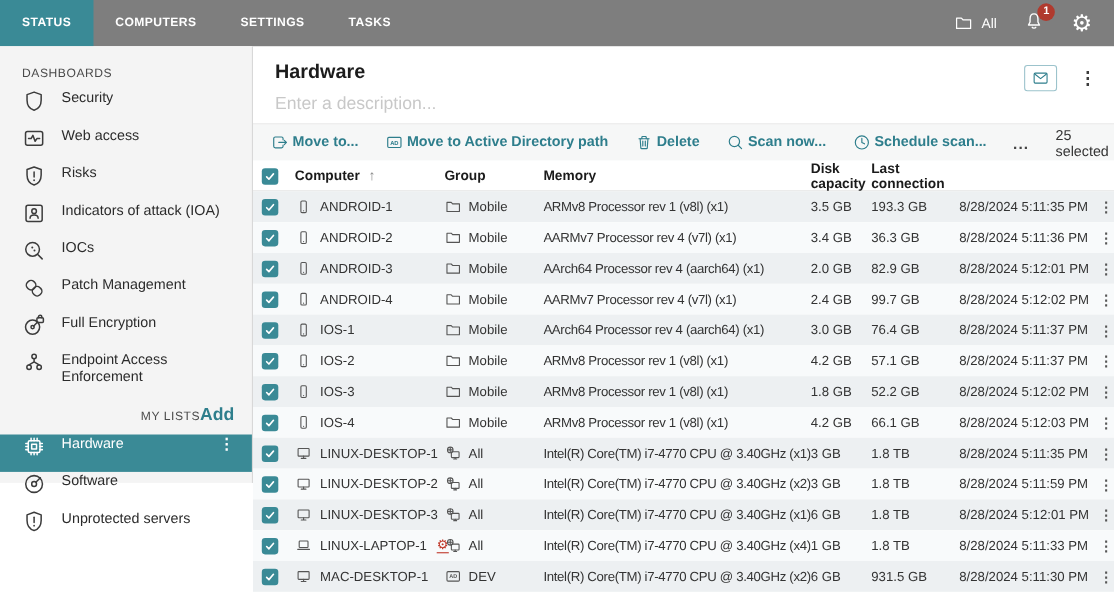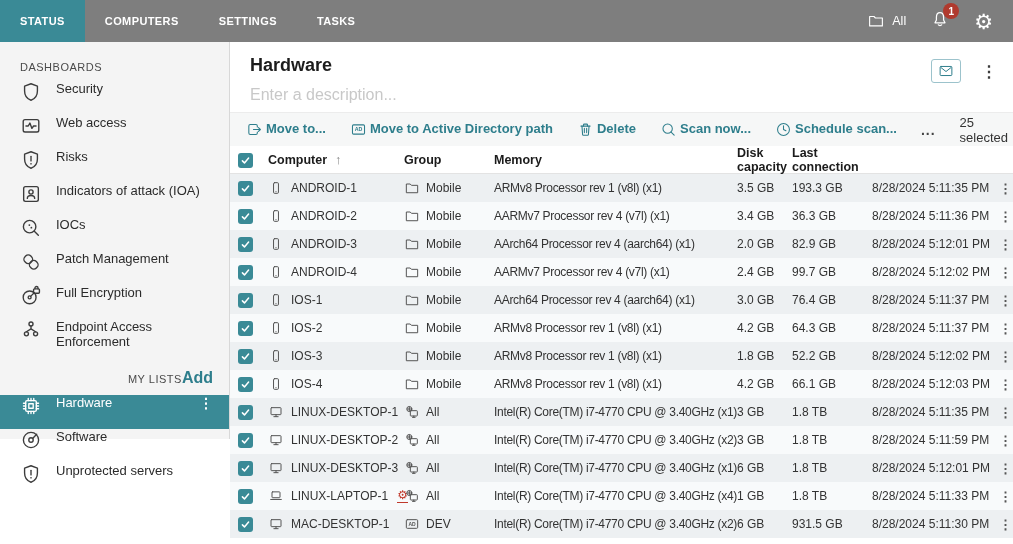--- a/index.html
+++ b/index.html
@@ -508,21 +508,21 @@
           <div class="cell-group">
             <span class="icn grp-icon">
               <svg viewBox="0 0 24 24" fill="none" stroke="currentColor" stroke-width="1.5" stroke-linecap="round" stroke-linejoin="round">
                 <path d="M3.5 18.5 V6 H9.3 L11.2 8 H20.5 V18.5 Z"></path>
               </svg>
             </span>
             <span>Mobile</span>
           </div>
           <div class="cell-cpu">ARMv8 Processor rev 1 (v8l) (x1)</div>
           <div class="cell-plain">4.2 GB</div>
-          <div class="cell-plain">64.3 GB</div>
+          <div class="cell-plain">57.1 GB</div>
           <div class="cell-plain">8/28/2024 5:11:37 PM</div>
           <div><span class="kebab">⋮</span></div>
         </div>
         <div class="grid row">
           <div>
             <span class="cb">
               <svg viewBox="0 0 16 16" fill="none" stroke="#fff" stroke-width="2.2" stroke-linecap="round" stroke-linejoin="round">
                 <path d="M3.5 8.5 L6.5 11.5 L12.5 4.5"></path>
               </svg>
             </span>

